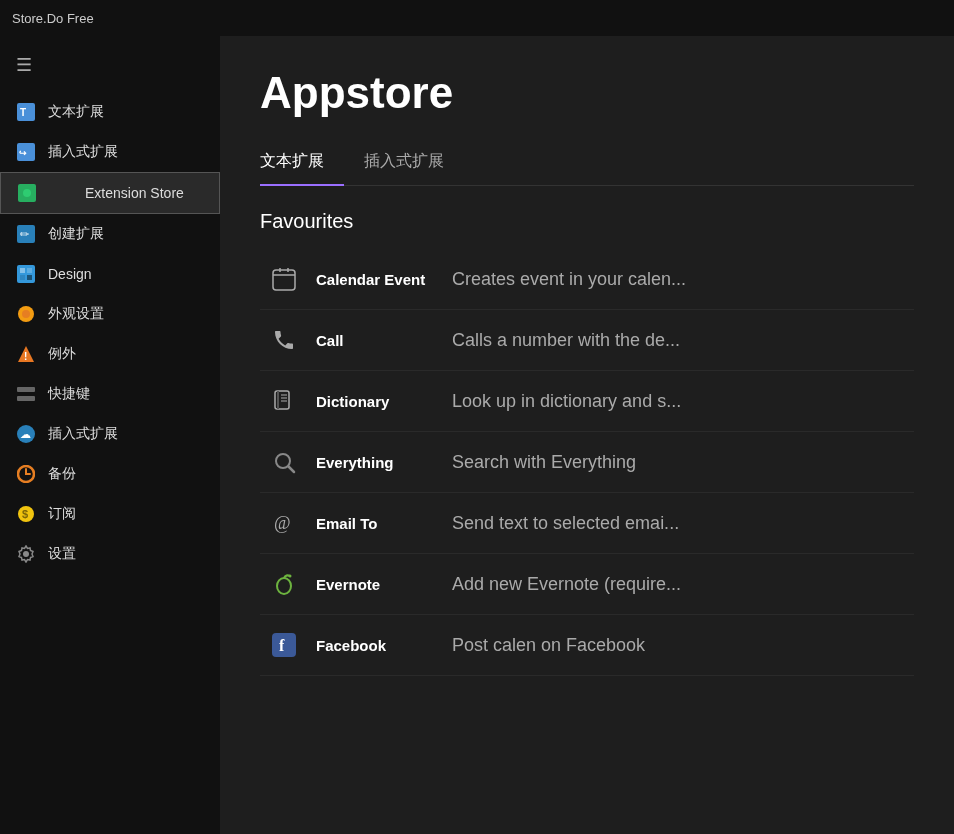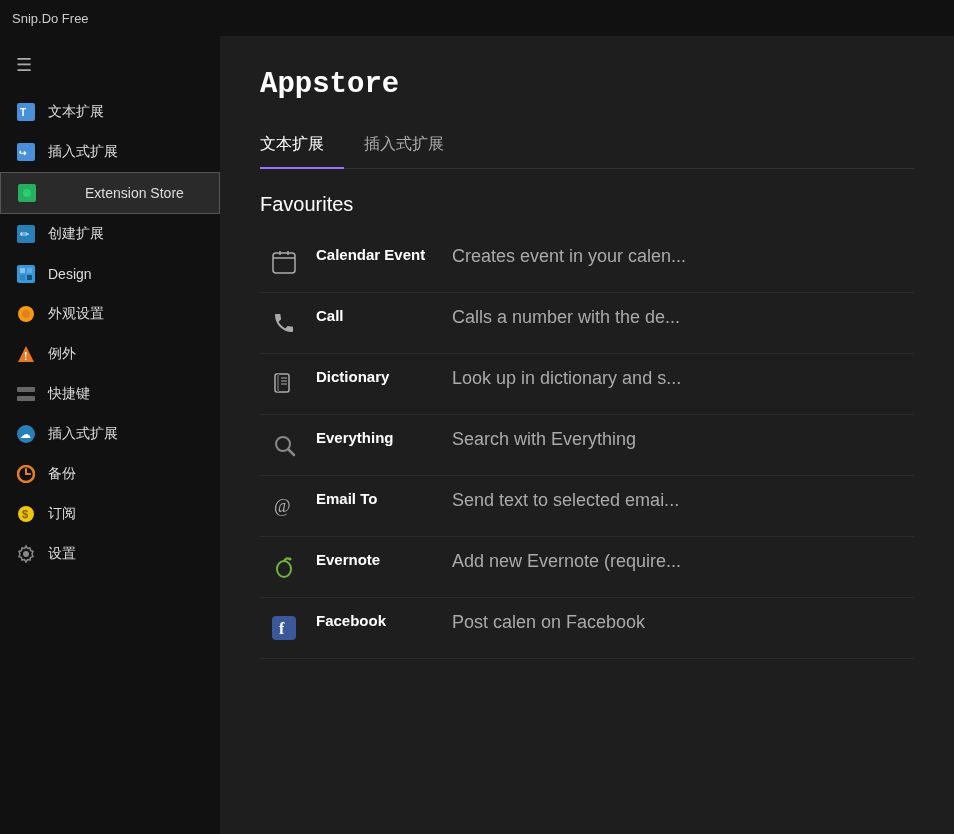--- a/index.html
+++ b/index.html
@@ -93,25 +93,24 @@
     }
 
     .content-area {
       flex: 1;
       background-color: #1e1e1e;
       padding: 32px 40px;
       overflow-y: auto;
     }
 
     .page-title {
-      font-size: 29px;
+      font-size: 44px;
       font-weight: bold;
       color: #ffffff;
       margin-bottom: 24px;
-      font-family: Liberation Mono, monospace;
     }
 
     .tabs-bar {
       display: flex;
       gap: 0;
       margin-bottom: 24px;
       border-bottom: 1px solid #333;
     }
 
     .tab {
@@ -137,21 +136,21 @@
       margin-bottom: 16px;
     }
 
     .extension-list {
       display: flex;
       flex-direction: column;
     }
 
     .extension-item {
       display: flex;
-      align-items: flex-start;
+      align-items: center;
       padding: 14px 8px;
       border-bottom: 1px solid #2a2a2a;
       gap: 16px;
     }
 
     .extension-icon {
       width: 32px;
       height: 32px;
       display: flex;
       align-items: center;
@@ -174,21 +173,21 @@
       flex: 1;
       white-space: nowrap;
       overflow: hidden;
       text-overflow: ellipsis;
     }
   </style>
 </head>
 <body>
 
 <div class="titlebar">
-  <span class="titlebar-text">Snip.Do Free</span>
+  <span class="titlebar-text">Store.Do Free</span>
 </div>
 
 <div class="main-layout">
 
   <div class="sidebar">
     <div class="hamburger-btn">
       <span class="hamburger-icon">☰</span>
     </div>
 
     <div id="sidebar-items-container">

